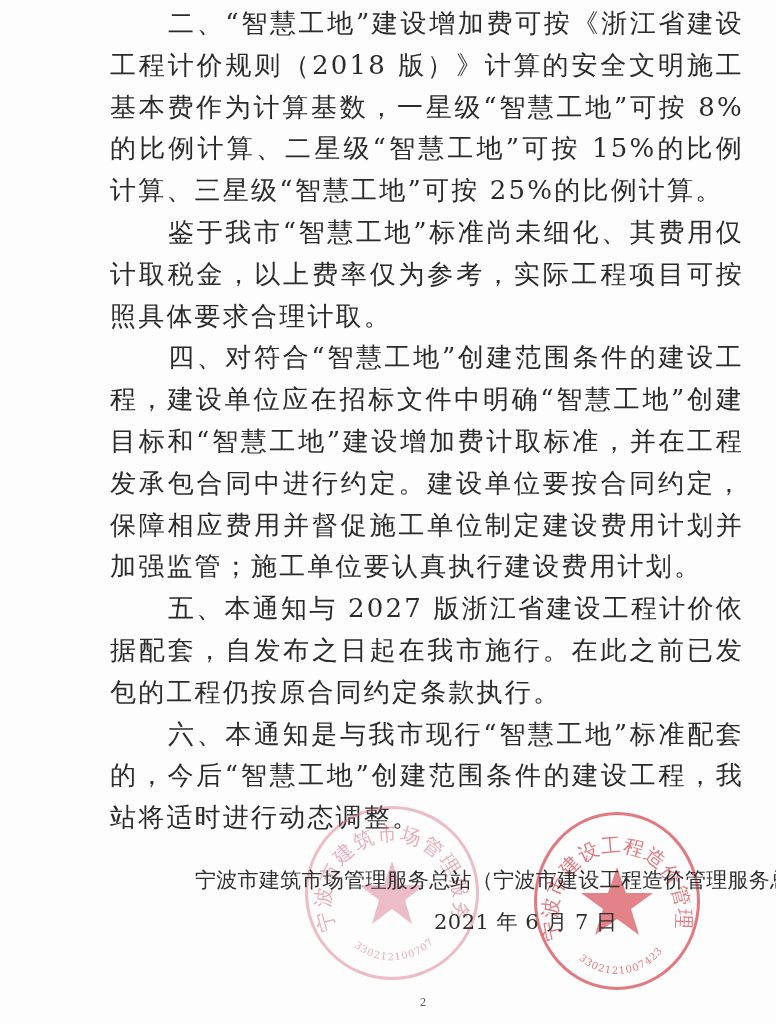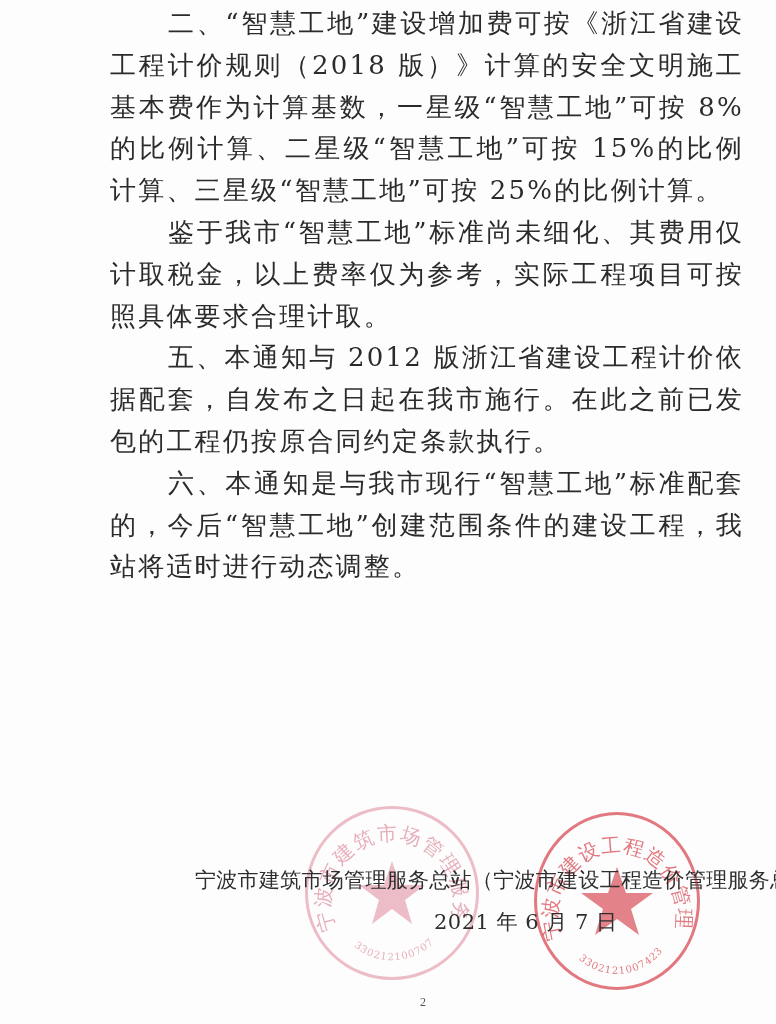--- a/index.html
+++ b/index.html
@@ -47,21 +47,22 @@
   }
 </style>
 </head>
 <body>
 
 <div class="page">
 
   <div class="body-text">
     <p class="para">二、“智慧工地”建设增加费可按《浙江省建设工程计价规则（2018 版）》计算的安全文明施工基本费作为计算基数，一星级“智慧工地”可按 8%的比例计算、二星级“智慧工地”可按 15%的比例计算、三星级“智慧工地”可按 25%的比例计算。</p>
     <p class="para">鉴于我市“智慧工地”标准尚未细化、其费用仅计取税金，以上费率仅为参考，实际工程项目可按照具体要求合理计取。</p>
-    <p class="para">五、本通知与 2012 版浙江省建设工程计价依据配套，自发布之日起在我市施行。在此之前已发包的工程仍按原合同约定条款执行。</p>
+    <p class="para">四、对符合“智慧工地”创建范围条件的建设工程，建设单位应在招标文件中明确“智慧工地”创建目标和“智慧工地”建设增加费计取标准，并在工程发承包合同中进行约定。建设单位要按合同约定，保障相应费用并督促施工单位制定建设费用计划并加强监管；施工单位要认真执行建设费用计划。</p>
+    <p class="para">五、本通知与 2027 版浙江省建设工程计价依据配套，自发布之日起在我市施行。在此之前已发包的工程仍按原合同约定条款执行。</p>
     <p class="para">六、本通知是与我市现行“智慧工地”标准配套的，今后“智慧工地”创建范围条件的建设工程，我站将适时进行动态调整。</p>
   </div>
 
   <div class="stamp left">
     <svg viewBox="0 0 168 168">
       <defs>
         <path id="arcL" d="M 28 120 A 62 62 0 1 1 140 120"></path>
         <path id="arcLb" d="M 40 132 A 60 60 0 0 0 128 132"></path>
       </defs>
       <text font-size="20" fill="rgba(214,110,130,0.55)" letter-spacing="2">

